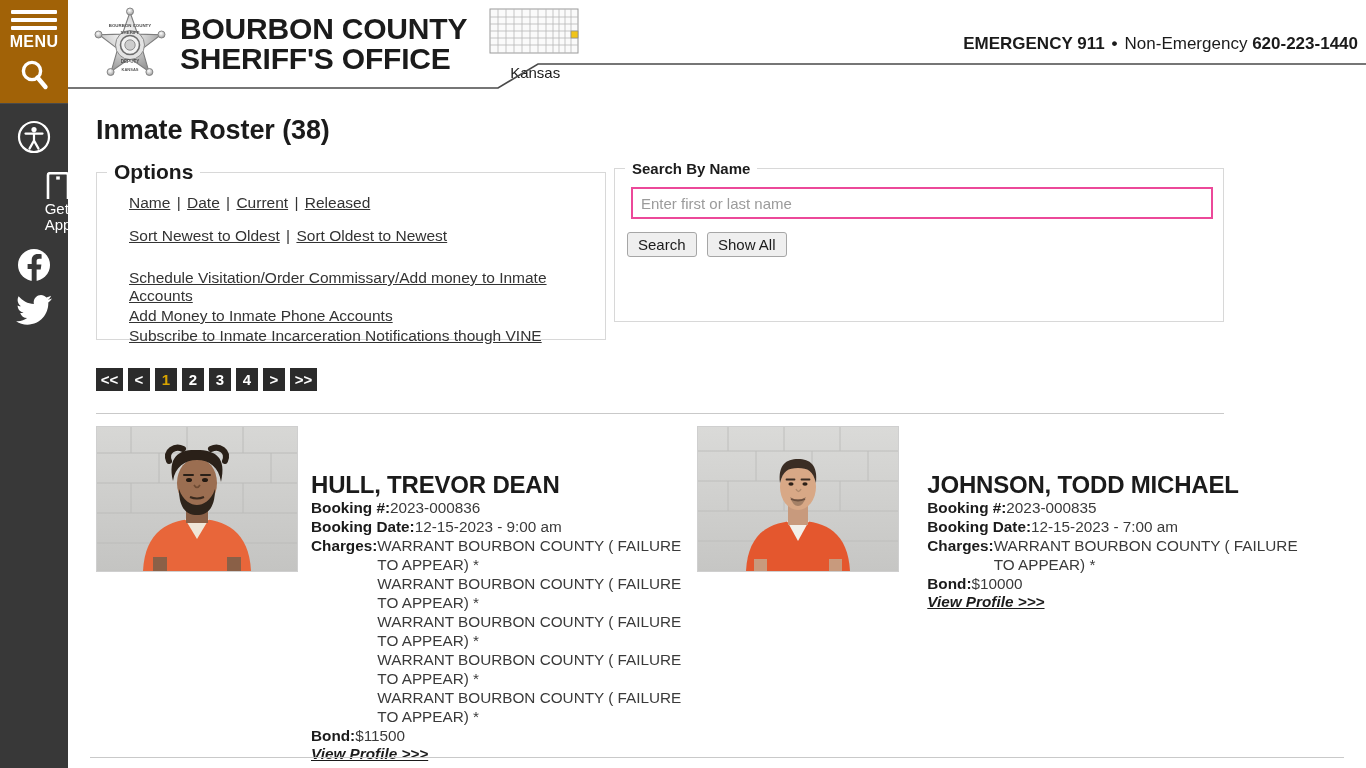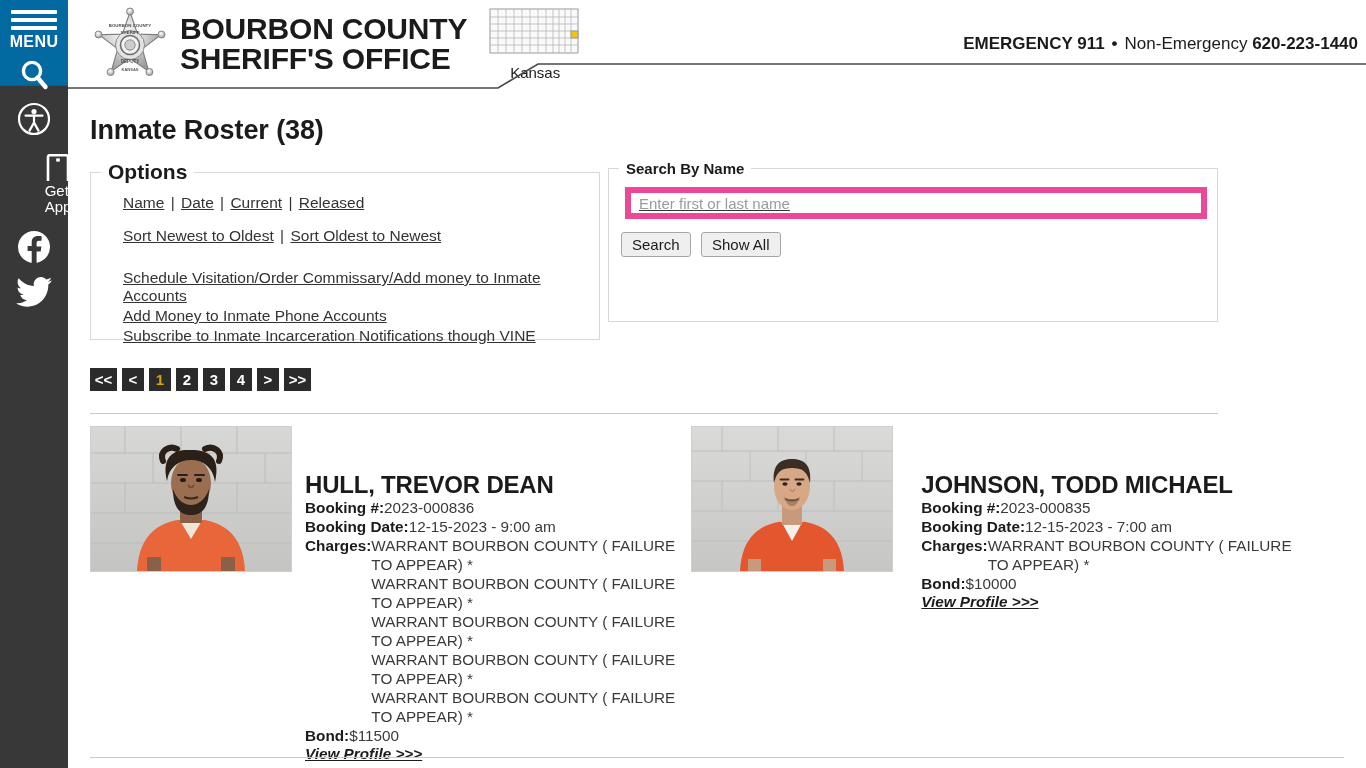--- a/index.html
+++ b/index.html
@@ -13,22 +13,22 @@
   }
 
   
   #sidebar {
     position: absolute; left: 0; top: 0;
     width: 68px; height: 768px;
     background: #383838;
     z-index: 40;
   }
   .side-top {
-    background: #0369a1;
-    height: 86px;
+    background: #a16207;
+    height: 104px;
     border-bottom: 1px solid #4a4a4a;
     display: flex; flex-direction: column; align-items: center;
   }
   .burger {
     margin-top: 10px;
     width: 46px;
   }
   .burger span {
     display: block; height: 4px; background: #fff;
     margin-bottom: 4px; border-radius: 1px;
@@ -93,21 +93,21 @@
 
   
   #hdr-divider {
     position: absolute; left: 68px; top: 60px;
     width: 1298px; height: 30px;
     z-index: 5;
   }
 
   
   #main {
-    position: absolute; left: 68px; top: 88px;
+    position: absolute; left: 74px; top: 88px;
     width: 1172px; height: 680px;
     background: #fff;
     padding: 0 22px;
   }
   h1.page-title {
     font-size: 27px;
     font-weight: bold;
     margin: 27px 0 14px 0;
     color: #1b1b1b;
     letter-spacing: -0.1px;
@@ -138,27 +138,26 @@
   a.lnk {
     color: #333; text-decoration: underline; cursor: pointer;
     font-size: 15.5px;
   }
   .sep { color: #333; padding: 0 2px; }
 
   #search-input {
     display: block;
     margin: 6px 0 0 6px;
     width: 582px; height: 32px;
-    border: 6px solid #ec4899;
+    border: 2px solid #ec4899;
     padding: 0 8px;
     font-size: 15px;
     font-family: "Liberation Sans", sans-serif;
     color: #333;
     background: #fff;
-    text-decoration: underline;
   }
   #search-input::placeholder { color: #9b9b9b; }
   .btn-row { margin: 13px 0 0 2px; }
   .btn {
     font-family: "Liberation Sans", sans-serif;
     font-size: 15px;
     padding: 3px 10px;
     background: #efefef;
     border: 1px solid #a6a6a6;
     border-radius: 3px;

